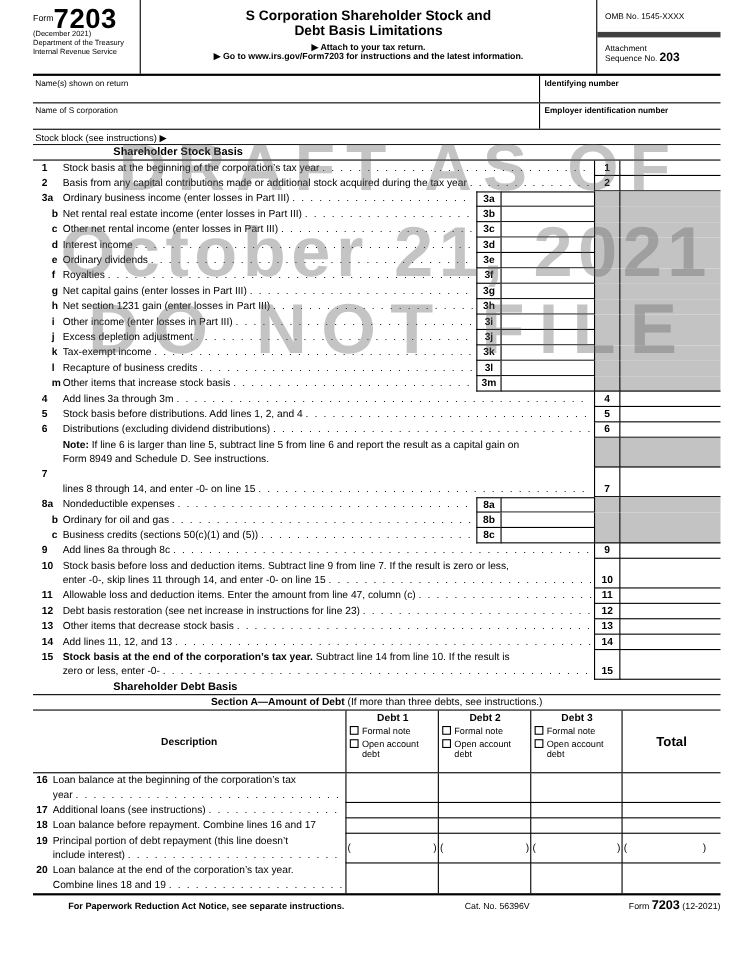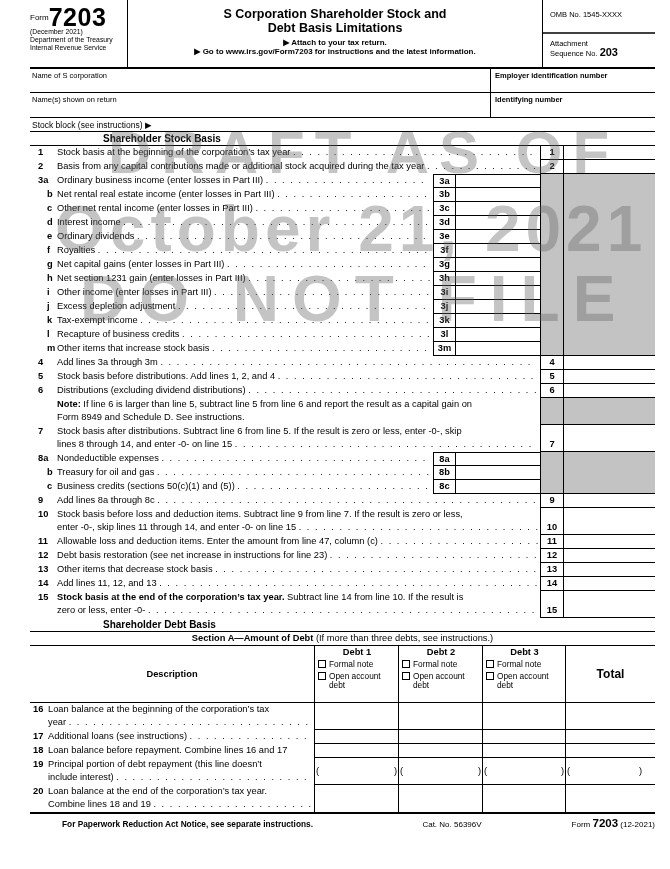--- a/index.html
+++ b/index.html
@@ -10,21 +10,21 @@
   .hdr{display:flex;height:69px;border-bottom:2px solid #000;}
   .hdr-left{width:97px;padding-top:13px;font-size:6.8px;line-height:8px;}
   .form-word{font-size:8px;vertical-align:6px;}
   .form-num{font-size:25px;font-weight:bold;letter-spacing:0.5px;}
   .hdr-mid{width:416px;border-left:1px solid #000;border-right:1px solid #000;text-align:center;padding-top:7px;}
   .title{font-size:12.5px;font-weight:bold;line-height:14px;}
   .attach{font-size:8px;font-weight:bold;margin-top:3px;}
   .goto{font-size:8px;font-weight:bold;}
   .it{}
   .hdr-right{width:112px;display:flex;flex-direction:column;font-size:7.5px;}
-  .omb{height:34px;border-bottom:2px solid #404040;padding:10px 0 0 7px;}
+  .omb{height:34px;border-bottom:5px solid #404040;padding:10px 0 0 7px;}
   .att{flex:1;padding:5px 0 0 7px;line-height:9px;}
   .att-no{font-size:11px;font-weight:bold;}
   
   .nrow{display:flex;border-bottom:1px solid #000;}
   .nr1{height:25px;} .nr2{height:24px;}
   .nrow-left{flex:1;padding:2px 0 0 2px;font-size:7.5px;}
   .nrow-right{width:165px;border-left:1px solid #000;padding:2px 0 0 4px;font-size:7.5px;font-weight:bold;}
   .sbrow{height:14px;border-bottom:1px solid #000;display:flex;font-size:8.5px;padding:2px 0 0 2px;}
   .sb-fill{flex:1;}
   
@@ -111,28 +111,28 @@
     </div>
     <div class="hdr-right">
       <div class="omb">OMB No. 1545-XXXX</div>
       <div class="att">
         <span>Attachment</span><br>
         <span>Sequence No. </span><span class="att-no">203</span>
       </div>
     </div>
   </div>
 
+  <div class="nrow nr1">
+    <div class="nrow-left"><span>Name(s) shown on return</span></div>
+    <div class="nrow-right"><span>Identifying number</span></div>
+  </div>
   <div class="nrow nr2">
     <div class="nrow-left"><span>Name of S corporation</span></div>
     <div class="nrow-right"><span>Employer identification number</span></div>
   </div>
-  <div class="nrow nr1">
-    <div class="nrow-left"><span>Name(s) shown on return</span></div>
-    <div class="nrow-right"><span>Identifying number</span></div>
-  </div>
   <div class="sbrow">
     <span>Stock block (see instructions) ▶</span>
     <span class="sb-fill"></span>
   </div>
 
   <div class="pbar">
     <div class="ptag">Part I</div>
     <div class="ptitle">Shareholder Stock Basis</div>
   </div>
 
@@ -314,40 +314,40 @@
         <span class="n1"></span>
         <div class="twrap"><span class="bx">Note:</span><span> If line 6 is larger than line 5, subtract line 5 from line 6 and report the result as a capital gain on</span><br><span>Form 8949 and Schedule D. See instructions.</span></div>
       </div>
     <div class="gn bb"></div>
       <div class="ga bb"></div>
   </div>
 
   <div class="fr fr2 rm">
     <div class="dsc">
         <span class="n1">7</span>
-        <div class="twrap"><span>Stock basis after distributions. Subtract line 6 from line 5. If the result is zero or less, enter -0-, skip</span><br><span>lines 8 through 14, and enter -0- on line 15</span> <span class="dots">. . . . . . . . . . . . . . . . . . . . . . . . . . . . . . . . . . . . . . . . . . . . . . . . . . . . . . . . . . . . . . . . . . . . . .</span></div>
+        <div class="twrap"><br><span>lines 8 through 14, and enter -0- on line 15</span> <span class="dots">. . . . . . . . . . . . . . . . . . . . . . . . . . . . . . . . . . . . . . . . . . . . . . . . . . . . . . . . . . . . . . . . . . . . . .</span></div>
       </div>
     <div class="ncell">7</div>
     <div class="acell"></div>
   </div>
 
   <div class="fr rs">
     <div class="dsc">
         <span class="n1">8a</span>
         <div class="twrap"><span>Nondeductible expenses</span> <span class="dots">. . . . . . . . . . . . . . . . . . . . . . . . . . . . . . . . . . . . . . . . . . . . . . . . . . . . . . . . . . . . . . . . . . . . . .</span></div>
       </div>
     <div class="slab bt">8a</div>
     <div class="sent bt"></div>
     <div class="gn"></div>
       <div class="ga"></div>
   </div>
   <div class="fr rs">
     <div class="dsc">
         <span class="n2">b</span>
-        <div class="twrap"><span>Treasury for oil and gas</span> <span class="dots">. . . . . . . . . . . . . . . . . . . . . . . . . . . . . . . . . . . . . . . . . . . . . . . . . . . . . . . . . . . . . . . . . . . . . .</span></div>
+        <div class="twrap"><span>Ordinary for oil and gas</span> <span class="dots">. . . . . . . . . . . . . . . . . . . . . . . . . . . . . . . . . . . . . . . . . . . . . . . . . . . . . . . . . . . . . . . . . . . . . .</span></div>
       </div>
     <div class="slab">8b</div>
     <div class="sent"></div>
     <div class="gn"></div>
       <div class="ga"></div>
   </div>
   <div class="fr rs">
     <div class="dsc">
         <span class="n2">c</span>
         <div class="twrap"><span>Business credits (sections 50(c)(1) and (5))</span> <span class="dots">. . . . . . . . . . . . . . . . . . . . . . . . . . . . . . . . . . . . . . . . . . . . . . . . . . . . . . . . . . . . . . . . . . . . . .</span></div>

